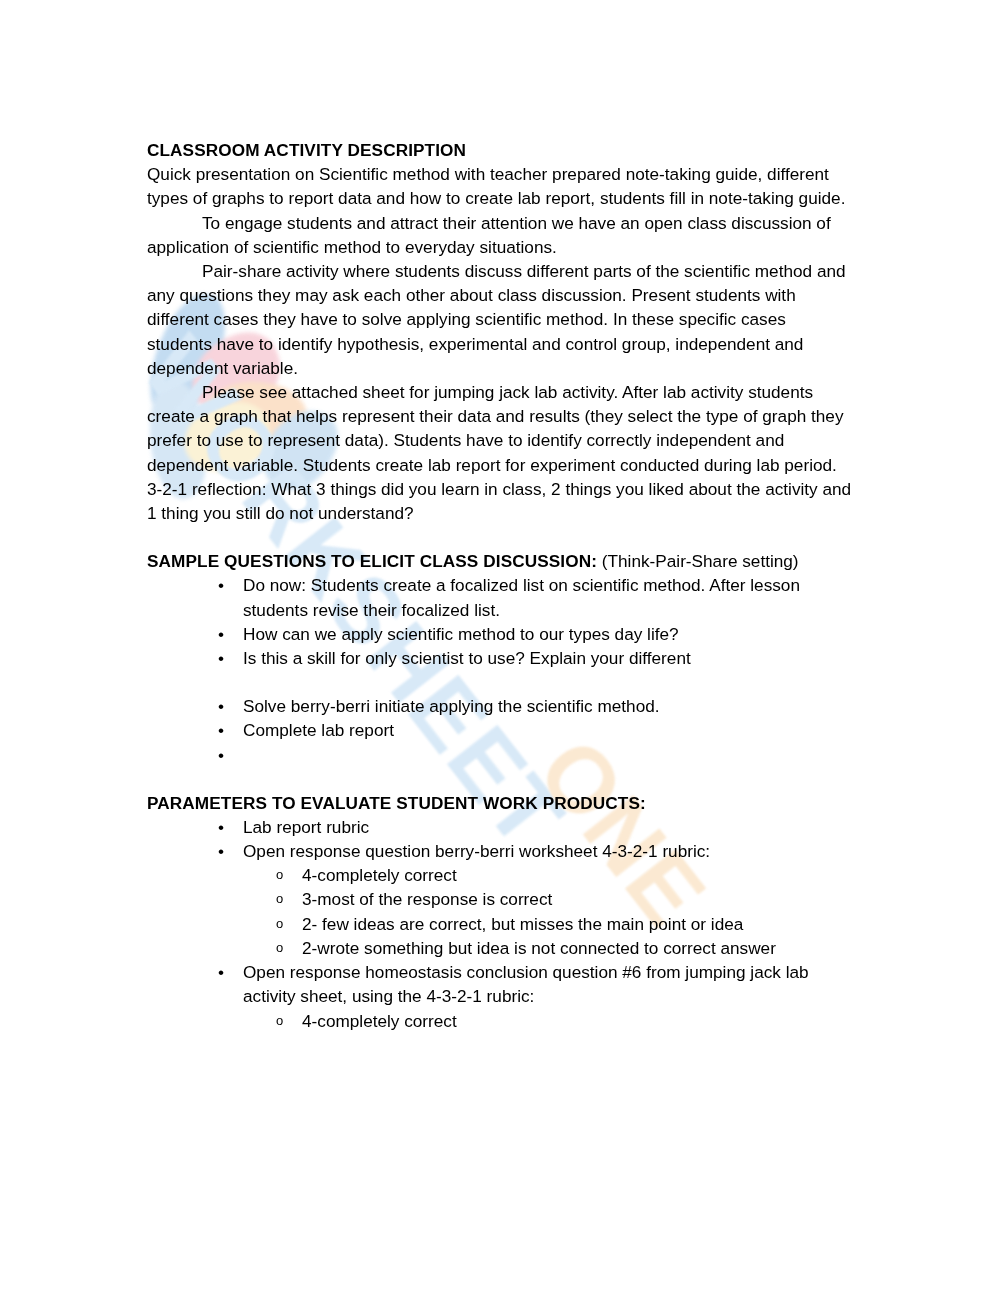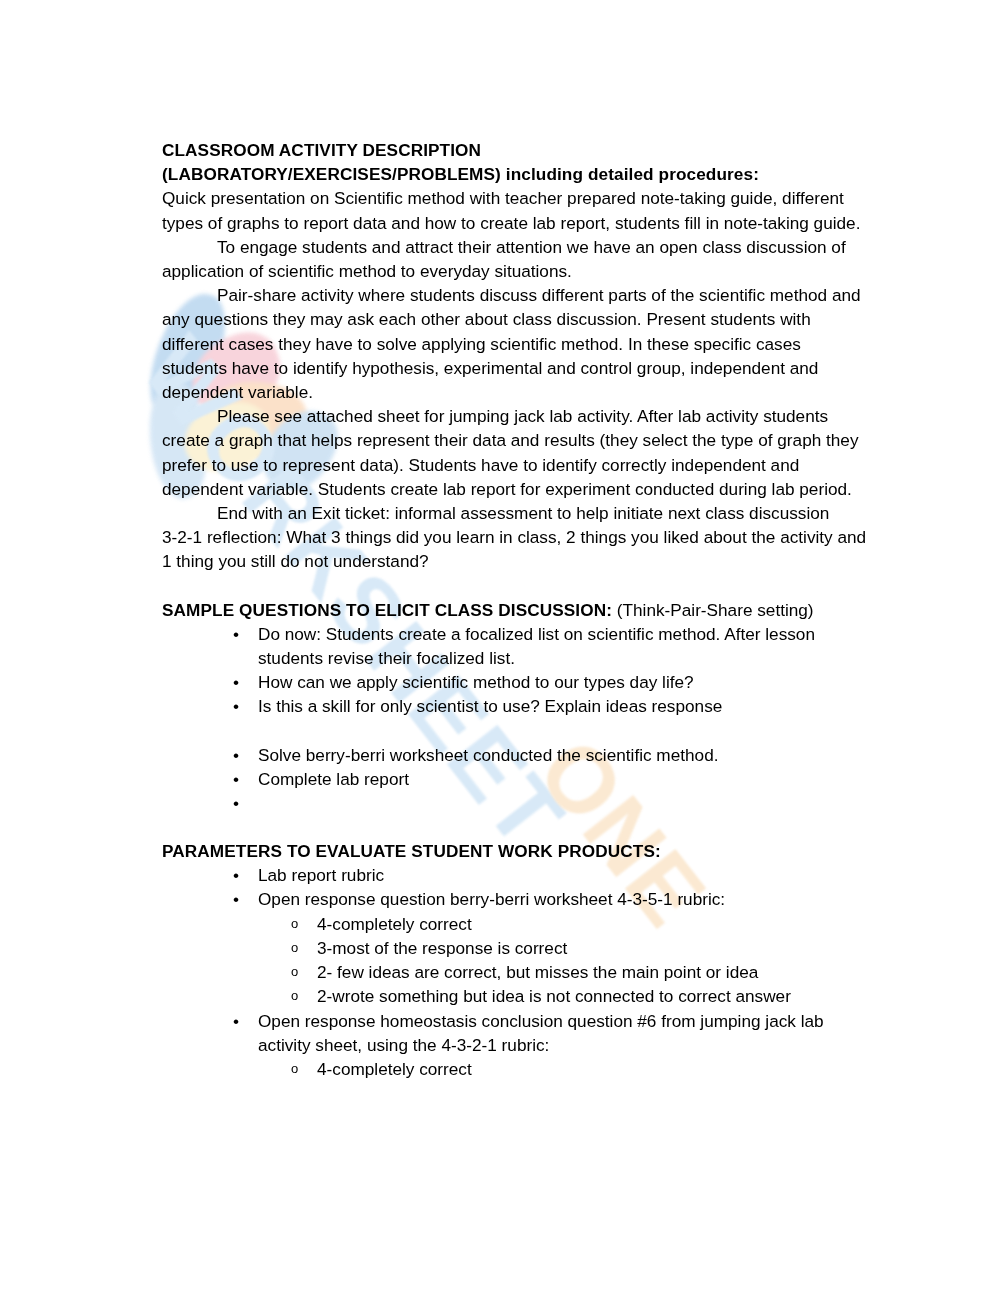--- a/index.html
+++ b/index.html
@@ -66,21 +66,21 @@
   .p-blue1 { left: 6px;  top: 6px;   width: 62px; height: 132px; background:#b9d6ef; transform: rotate(16deg); }
   .p-blue2 { left: 0px;  top: 96px;  width: 56px; height: 118px; background:#cfe3f4; transform: rotate(-10deg); }
   .p-pink  { left: 40px; top: 52px;  width: 92px; height: 74px;  background:#f7cdd6; transform: rotate(-22deg); }
   .p-peach { left: 52px; top: 96px;  width: 104px;height: 78px;  background:#fbdcc0; transform: rotate(12deg); }
   .p-yellow{ left: 34px; top: 118px; width: 86px; height: 68px;  background:#fbf0cf; transform: rotate(-6deg); }
   .p-blue3 { left: 118px;top: 122px; width: 64px; height: 86px;  background:#c8dff2; transform: rotate(28deg); }
 
   
   .doc {
     position: absolute;
-    left: 162px;
+    left: 147px;
     top: 138px;
     width: 706px;
     z-index: 2;
     font-size: 17.2px;
     line-height: 24.2px;
   }
   .h-strong {
     font-weight: 700;
     letter-spacing: .1px;
   }
@@ -148,64 +148,62 @@
       <div class="petal p-blue3"></div>
     </div>
     <div class="wm-text wm-word1">WORKSHEET</div>
     <div class="wm-text wm-word2">ONE</div>
   </div>
 
   <div class="doc">
 
     <div>
       <p class="para h-strong">CLASSROOM ACTIVITY DESCRIPTION</p>
-      <p class="para h-strong">(LABORATORY/EXERCISES/PROBLEMS) including detailed procedures:</p>
       <p class="para">Quick presentation on Scientific method with teacher prepared note-taking guide, different types of graphs to report data and how to create lab report, students fill in note-taking guide.</p>
       <p class="para indent-first">To engage students and attract their attention we have an open class discussion of application of scientific method to everyday situations.</p>
       <p class="para indent-first">Pair-share activity where students discuss different parts of the scientific method and any questions they may ask each other about class discussion. Present students with different cases they have to solve applying scientific method. In these specific cases students have to identify hypothesis, experimental and control group, independent and dependent variable.</p>
       <p class="para indent-first">Please see attached sheet for jumping jack lab activity. After lab activity students create a graph that helps represent their data and results (they select the type of graph they prefer to use to represent data). Students have to identify correctly independent and dependent variable. Students create lab report for experiment conducted during lab period.</p>
-      <p class="para indent-first">End with an Exit ticket: informal assessment to help initiate next class discussion</p>
       <p class="para">3-2-1 reflection: What 3 things did you learn in class, 2 things you liked about the activity and 1 thing you still do not understand?</p>
     </div>
 
     <div class="spacer"></div>
 
     <div>
       <p class="para"><span class="h-strong">SAMPLE QUESTIONS TO ELICIT CLASS DISCUSSION:</span><span class="inline-normal"> (Think-Pair-Share setting)</span></p>
       <ul class="lvl1">
         <li><span class="bullet">•</span><span>Do now: Students create a focalized list on scientific method. After lesson students revise their focalized list.</span></li>
         <li><span class="bullet">•</span><span>How can we apply scientific method to our types day life?</span></li>
-        <li><span class="bullet">•</span><span>Is this a skill for only scientist to use? Explain ideas response</span></li>
+        <li><span class="bullet">•</span><span>Is this a skill for only scientist to use? Explain your different</span></li>
       </ul>
     </div>
 
     <div class="spacer"></div>
 
     <div>
       <ul class="lvl1">
-        <li><span class="bullet">•</span><span>Solve berry-berri worksheet conducted the scientific method.</span></li>
+        <li><span class="bullet">•</span><span>Solve berry-berri initiate applying the scientific method.</span></li>
         <li><span class="bullet">•</span><span>Complete lab report</span></li>
         <li><span class="bullet">•</span></li>
       </ul>
     </div>
 
     <div class="spacer-lg"></div>
 
     <div>
       <p class="para h-strong">PARAMETERS TO EVALUATE STUDENT WORK PRODUCTS:</p>
       <ul class="lvl1">
 
         <li>
           <span class="bullet">•</span>
           <span>Lab report rubric</span>
         </li>
 
         <li>
           <span class="bullet">•</span>
-          <span>Open response question berry-berri worksheet 4-3-5-1 rubric:</span>
+          <span>Open response question berry-berri worksheet 4-3-2-1 rubric:</span>
           <ul class="lvl2">
             <li><span class="bullet-o">o</span><span>4-completely correct</span></li>
             <li><span class="bullet-o">o</span><span>3-most of the response is correct</span></li>
             <li><span class="bullet-o">o</span><span>2- few ideas are correct, but misses the main point or idea</span></li>
             <li><span class="bullet-o">o</span><span>2-wrote something but idea is not connected to correct answer</span></li>
           </ul>
         </li>
 
         <li>
           <span class="bullet">•</span>

